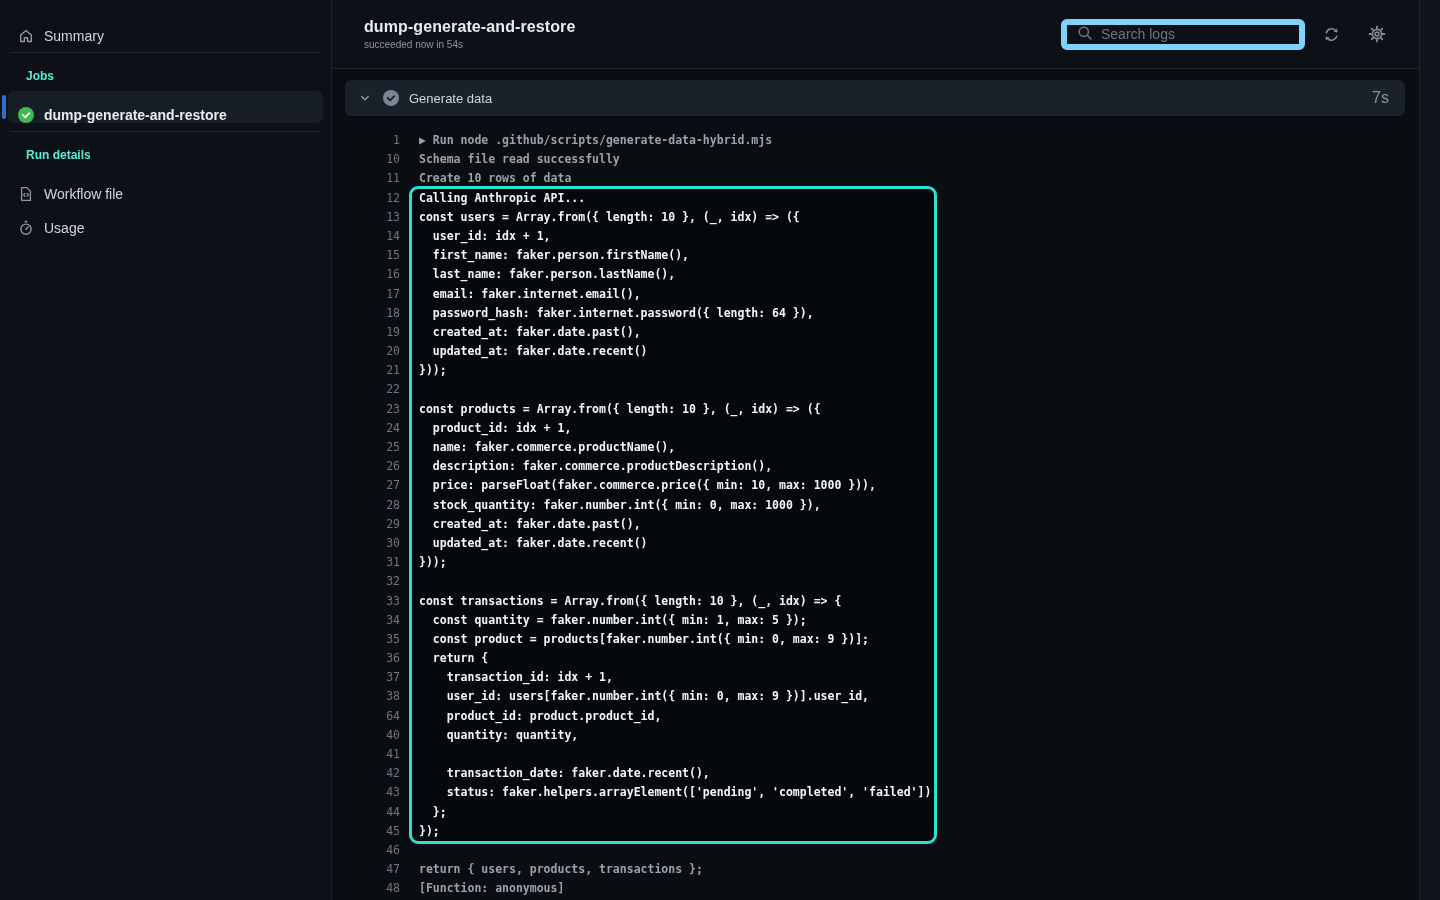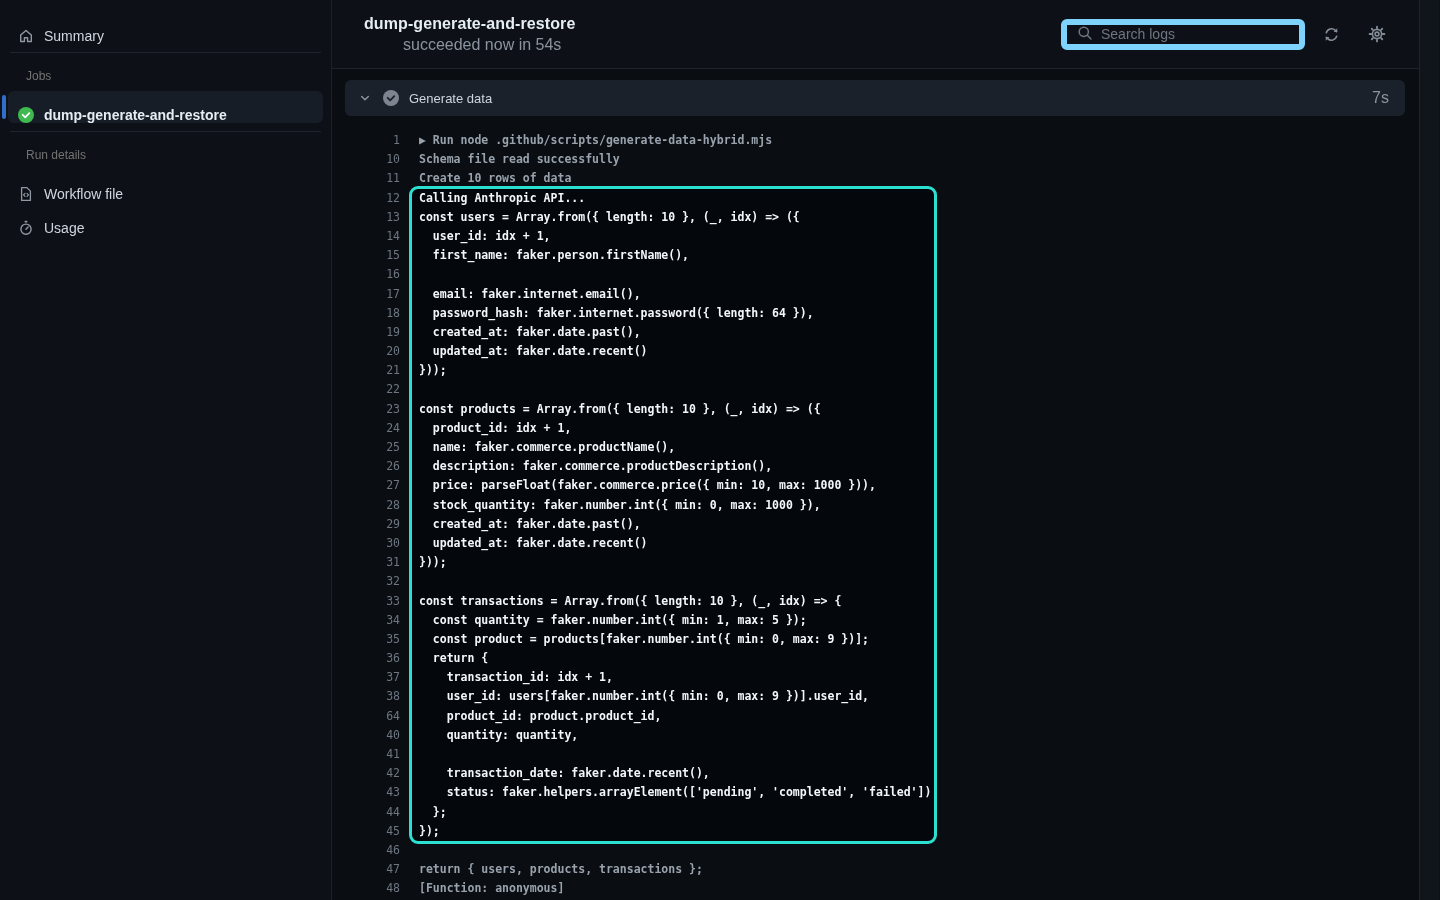--- a/index.html
+++ b/index.html
@@ -5,32 +5,32 @@
   * { margin:0; padding:0; box-sizing:border-box; }
   html,body { width:1440px; height:900px; overflow:hidden; background:#0d1117;
     font-family:"Liberation Sans","DejaVu Sans",sans-serif; }
   .app { display:flex; width:1440px; height:900px; }
 
   
   .sidebar { width:332px; height:900px; background:#0d1117; border-right:1px solid #1c222b; flex:none; padding-top:10px; }
   .side-item { display:flex; align-items:flex-end; height:32px; margin:2px 8px; padding:0 10px; border-radius:6px; color:#cfd6dd; font-size:14px; cursor:pointer; position:relative; }
   .side-item .ic { width:16px; height:16px; margin-right:10px; flex:none; display:flex; align-items:center; justify-content:center; }
   .side-divider { height:1px; background:#1f252e; margin:8px 10px; }
-  .side-section { font-size:12px; font-weight:400; color:#737373; padding:8px 18px 6px 26px; }
+  .side-section { font-size:12px; font-weight:700; color:#5eead4; padding:8px 18px 6px 26px; }
   .side-item.job { height:32px; font-weight:600; color:#e6edf3; background:#171d26; }
   .active-bar { position:absolute; left:-6px; top:4px; width:4px; height:24px; border-radius:2px; }
 
   
   .main { width:1088px; flex:none; height:900px; border-right:1px solid #1e242d; display:flex; flex-direction:column; background:#0d1117; }
   .gutter { width:19px; flex:none; background:#10151c; }
 
   .main-header { height:69px; flex:none; display:flex; align-items:center; padding:0 28px 0 32px; border-bottom:1px solid #1e242d; }
   .title-block { margin-right:auto; }
   .run-title { font-size:16px; font-weight:700; color:#e6edf3; letter-spacing:.1px; }
-  .run-subtitle { font-size:16px; color:#8b949e; margin-top:3px;margin-left:39px; }
+  .run-subtitle { font-size:10px; color:#8b949e; margin-top:3px; }
   .search-box { width:244px; height:31px; border:6px solid #7dd3fc; border-radius:6px; display:flex; padding:0 10px; background:#0d1117; }
   .search-box input { flex:1; border:none; outline:none; background:transparent; color:#c9d1d9; font-size:14px; font-family:inherit; margin-left:8px; }
   .search-box input::placeholder { color:#6e7681; }
   .icon-btn { width:28px; height:28px; display:flex; align-items:center; justify-content:center; margin-left:12px; cursor:pointer; border-radius:6px; }
   .icon-btn:first-of-type { margin-left:16px; }
 
   
   .log-panel { flex:1; overflow:hidden; background:#0a0e13; position:relative; }
   .step-header { height:36px; margin:11px 14px 8px 13px; background:#1b212b; border-radius:6px; display:flex; align-items:center; padding:0 16px 0 12px; cursor:pointer; }
   .step-header .chev { width:16px; height:16px; display:flex; align-items:center; justify-content:center; }
@@ -192,20 +192,21 @@
           <div class="log-row boxed">
             <span class="log-num">14</span>
             <span class="log-text">  user_id: idx + 1,</span>
           </div>
           <div class="log-row boxed">
             <span class="log-num">15</span>
             <span class="log-text">  first_name: faker.person.firstName(),</span>
           </div>
           <div class="log-row boxed">
             <span class="log-num">16</span>
+            <span class="log-text">  last_name: faker.person.lastName(),</span>
           </div>
           <div class="log-row boxed">
             <span class="log-num">17</span>
             <span class="log-text">  email: faker.internet.email(),</span>
           </div>
           <div class="log-row boxed">
             <span class="log-num">18</span>
             <span class="log-text">  password_hash: faker.internet.password({ length: 64 }),</span>
           </div>
           <div class="log-row boxed">

